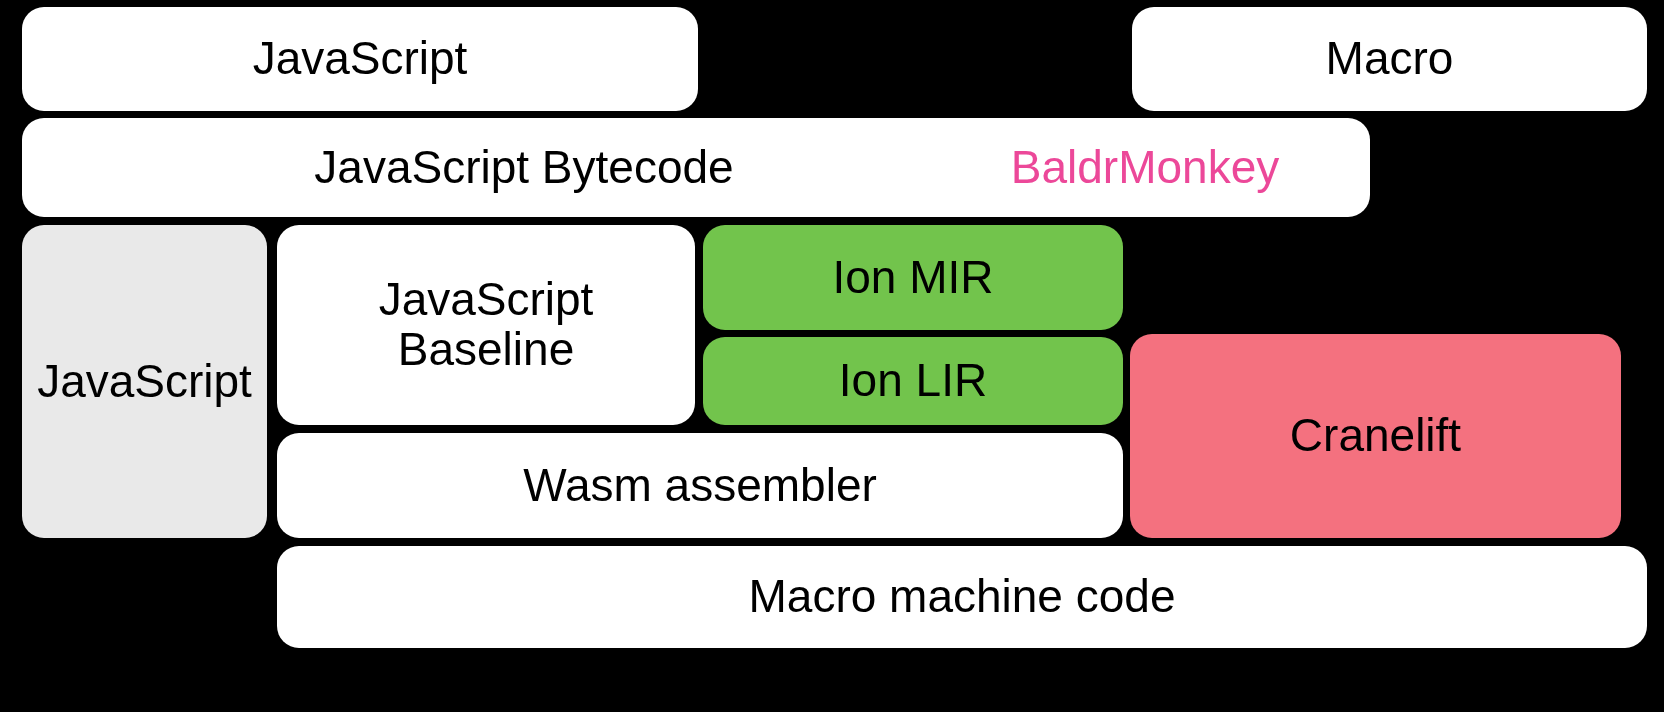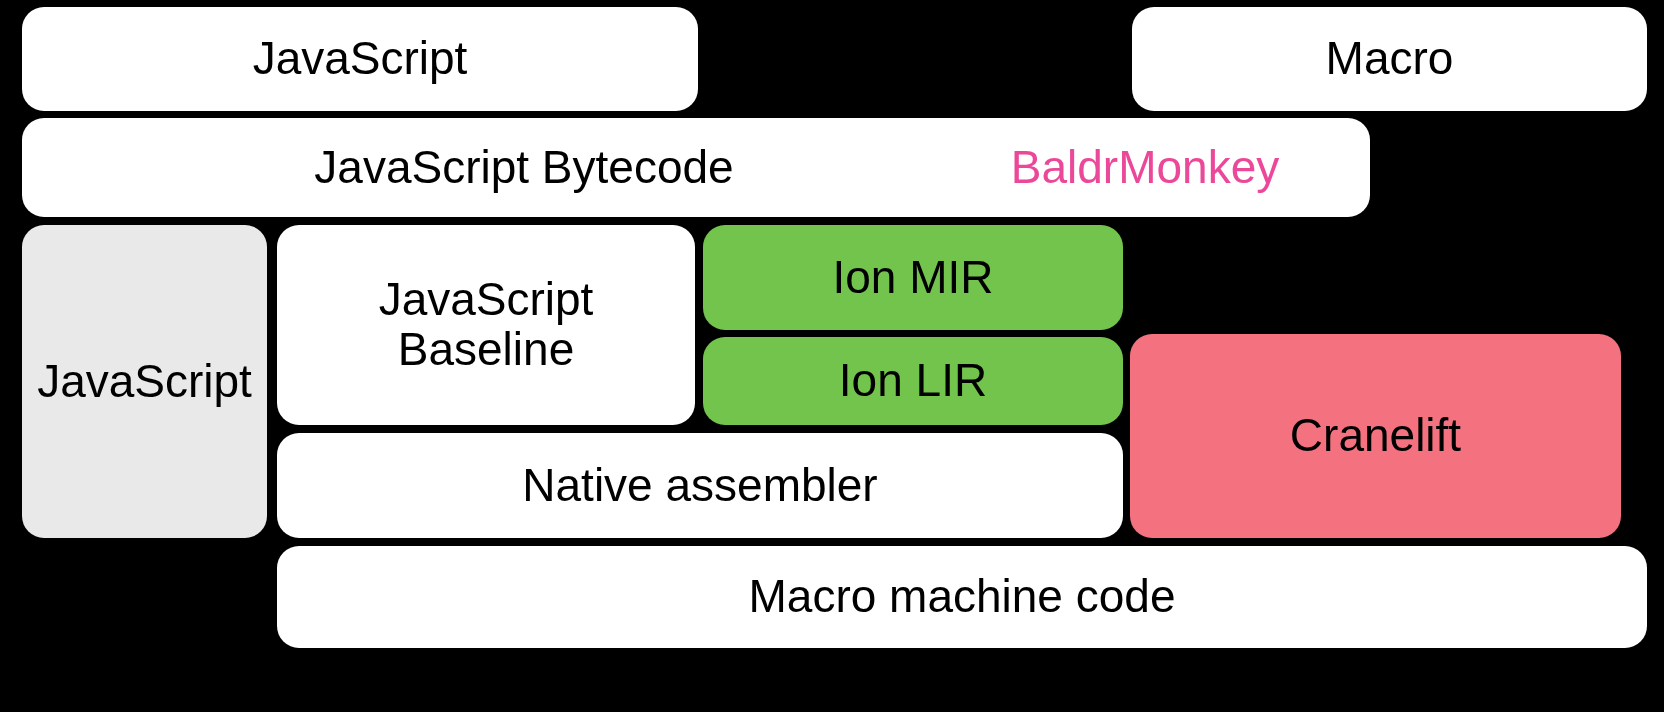--- a/index.html
+++ b/index.html
@@ -44,15 +44,15 @@
     <div class="node fill-white" style="left: 22px; top: 7px; width: 676px; height: 104px; color: rgb(0, 0, 0);">JavaScript</div>
     <div class="node fill-white" style="left: 1132px; top: 7px; width: 515px; height: 104px; color: rgb(0, 0, 0);">Macro</div>
     <div class="node fill-white" style="left: 22px; top: 118px; width: 1004px; height: 99px; color: rgb(0, 0, 0);">JavaScript Bytecode</div>
     <div class="node fill-white" style="left: 920px; top: 118px; width: 450px; height: 99px; color: #ec4899;">BaldrMonkey</div>
     <div class="node fill-gray" style="left: 22px; top: 225px; width: 245px; height: 313px; color: rgb(0, 0, 0);">JavaScript</div>
     <div class="node fill-white" style="left: 277px; top: 225px; width: 418px; height: 200px; color: rgb(0, 0, 0);">JavaScript
 Baseline</div>
     <div class="node fill-green" style="left: 703px; top: 225px; width: 420px; height: 105px; color: rgb(0, 0, 0);">Ion MIR</div>
     <div class="node fill-green" style="left: 703px; top: 337px; width: 420px; height: 88px; color: rgb(0, 0, 0);">Ion LIR</div>
     <div class="node fill-pink" style="left: 1130px; top: 334px; width: 491px; height: 204px; color: rgb(0, 0, 0);">Cranelift</div>
-    <div class="node fill-white" style="left: 277px; top: 433px; width: 846px; height: 105px; color: rgb(0, 0, 0);">Native assembler</div>
+    <div class="node fill-white" style="left: 277px; top: 433px; width: 846px; height: 105px; color: rgb(0, 0, 0);">Wasm assembler</div>
     <div class="node fill-white" style="left: 277px; top: 546px; width: 1370px; height: 102px; color: rgb(0, 0, 0);">Macro machine code</div>
   </div>
 
 </body></html>

